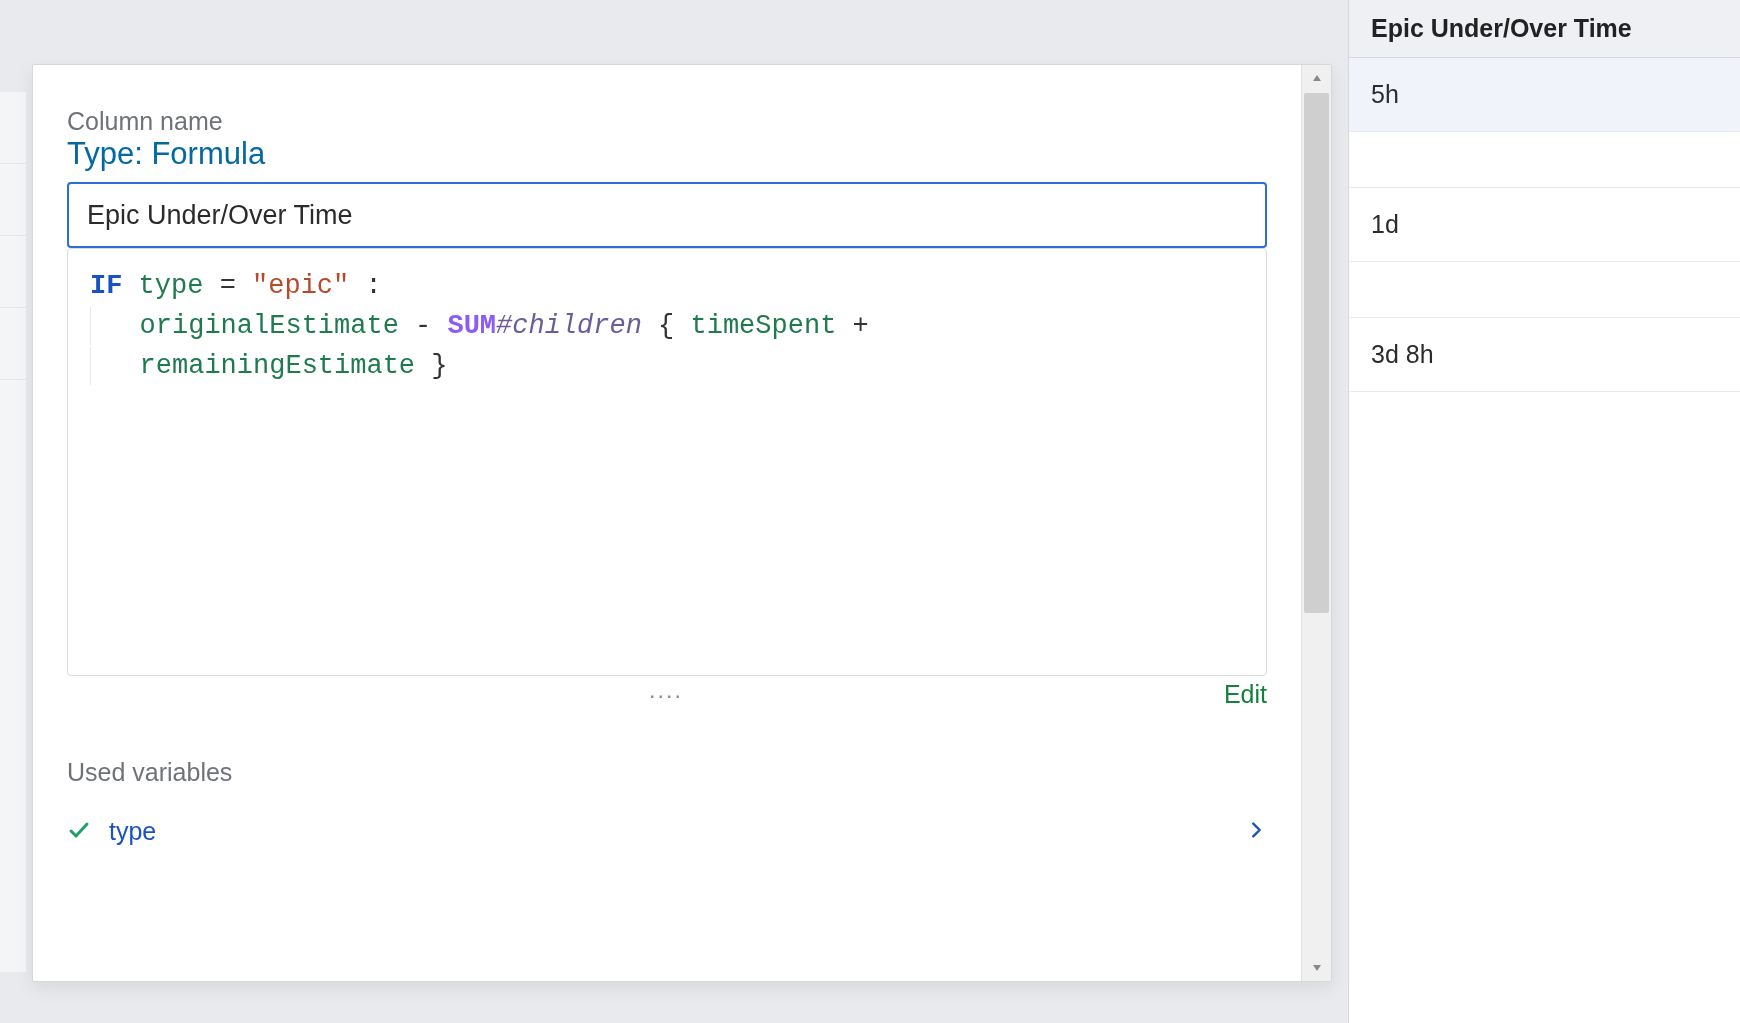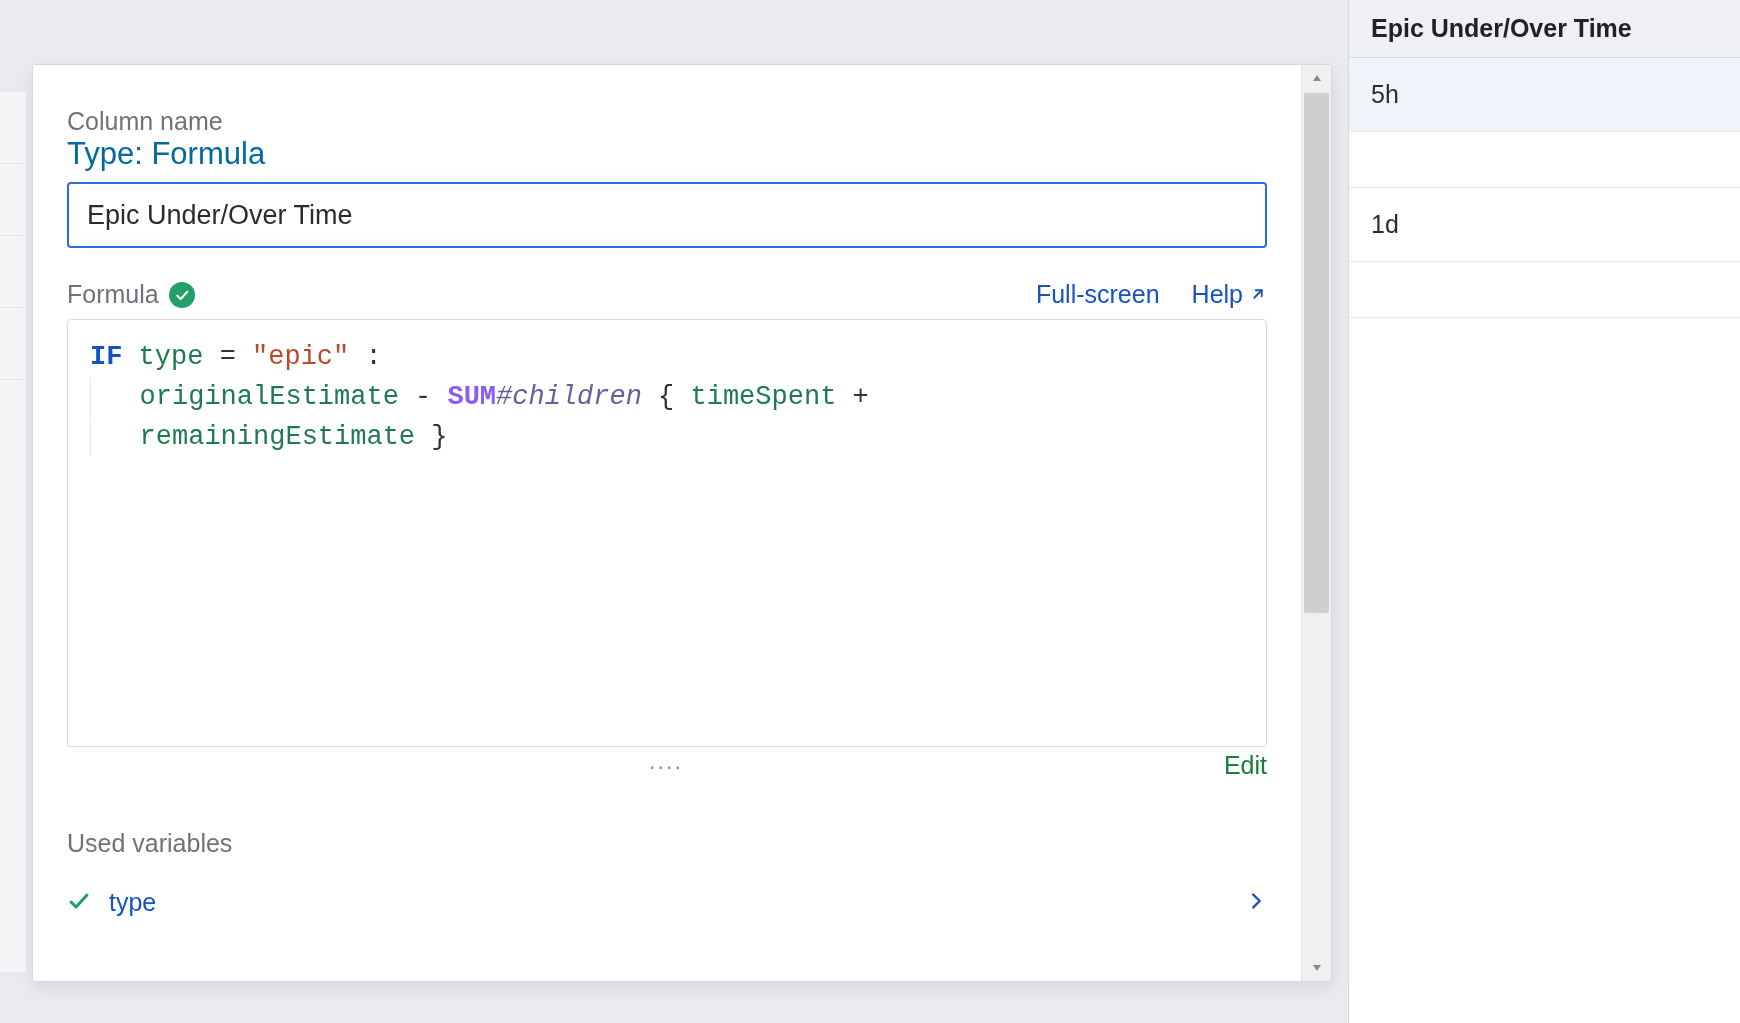--- a/index.html
+++ b/index.html
@@ -217,53 +217,32 @@
       <div class="row"></div>
       <div class="row"></div>
   </div>
 
   <div class="preview-col">
     <div class="preview-header">Epic Under/Over Time</div>
     <div class="preview-cell highlight">5h</div>
     <div class="preview-cell short"></div>
     <div class="preview-cell">1d</div>
     <div class="preview-cell short"></div>
+    <div class="preview-cell">3d 8h</div>
   </div>
 
   <div class="dialog">
     <div class="dialog-body">
 
       <div class="row-head">
         <div class="field-label">Column name</div>
         <div class="type-label">Type: Formula</div>
       </div>
       <input class="name-input" type="text" value="Epic Under/Over Time" style="">
 
-      <div class="formula-head">
-        <div class="formula-title">
-          <span>Formula</span>
-          <span class="check-badge">
-            <svg viewBox="0 0 24 24" fill="none" stroke="#fff" stroke-width="3.2" stroke-linecap="round" stroke-linejoin="round">
-                <polyline points="5 13 10 18 20 7"></polyline>
-              </svg>
-          </span>
-        </div>
-        <div class="formula-links">
-          <span class="link">Full-screen</span>
-          <span class="link">
-            <span>Help</span>
-            <span>
-              <svg viewBox="0 0 24 24" fill="none" stroke="#1652c0" stroke-width="2.4" stroke-linecap="round" stroke-linejoin="round">
-                  <line x1="7" y1="17" x2="17" y2="7"></line>
-                  <polyline points="9 7 17 7 17 15"></polyline>
-                </svg>
-            </span>
-          </span>
-        </div>
-      </div>
 
       <div class="editor"><span class="tok-kw">IF</span> <span class="tok-id">type</span> <span>=</span> <span class="tok-str">"epic"</span> <span>:</span>
 <span class="indent-guide"></span>   <span class="tok-id">originalEstimate</span> <span>-</span> <span class="tok-fn">SUM</span><span class="tok-mod">#children</span> <span>{</span> <span class="tok-id">timeSpent</span> <span>+</span>
 <span class="indent-guide"></span>   <span class="tok-id">remainingEstimate</span> <span>}</span></div>
 
       <div class="editor-footer">
         <span class="drag-handle">....</span>
         <span class="edit-link">Edit</span>
       </div>
 

